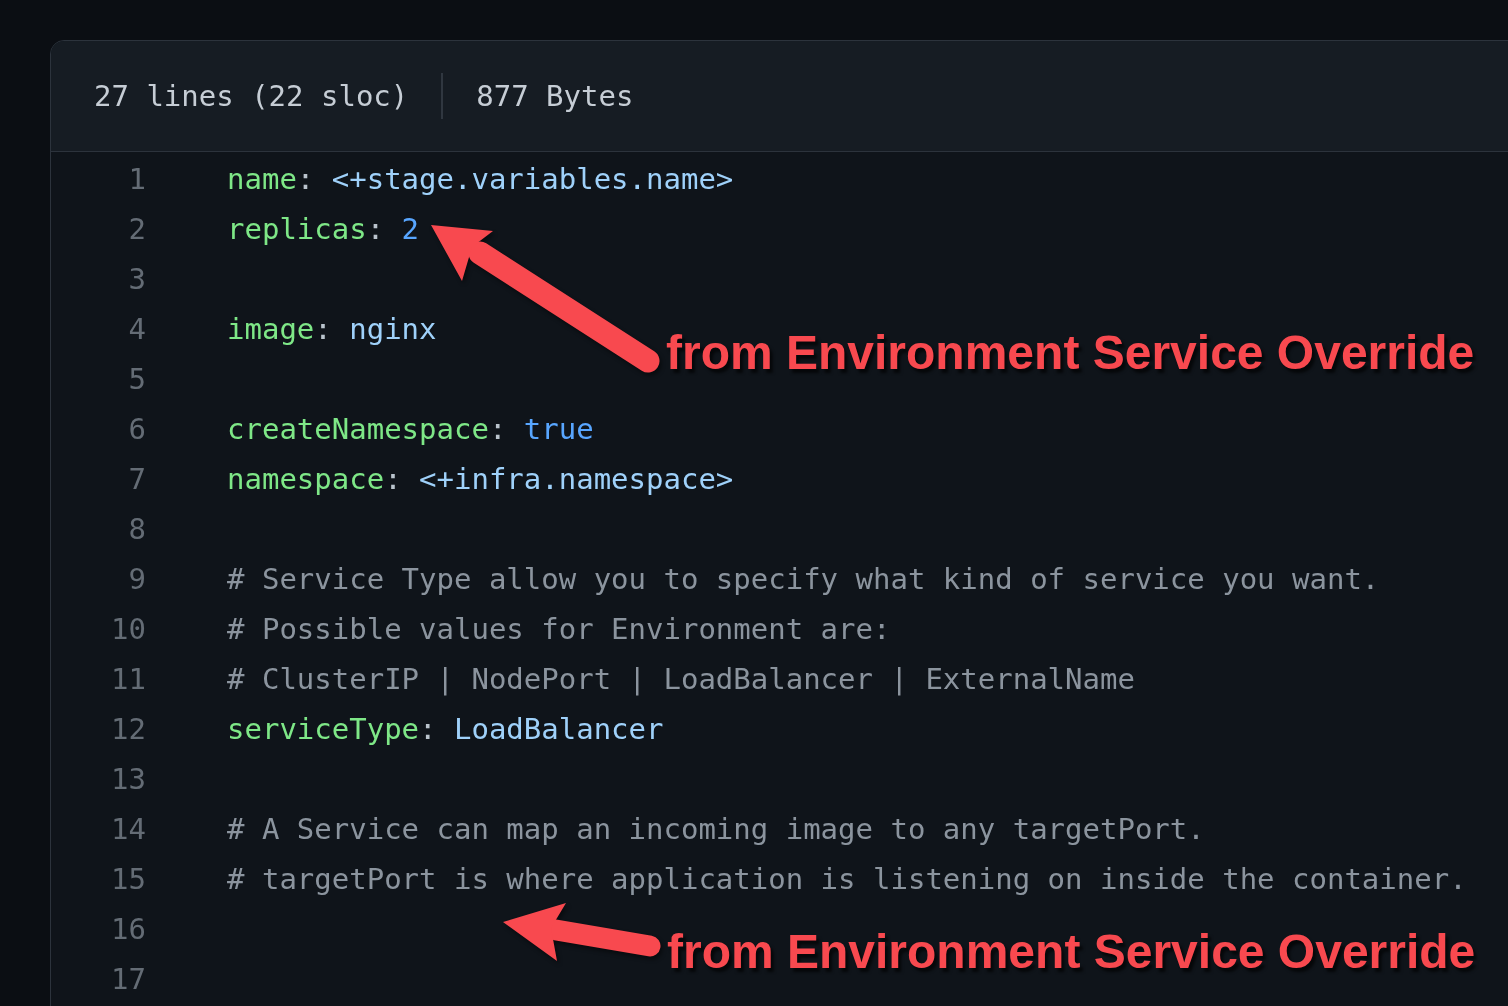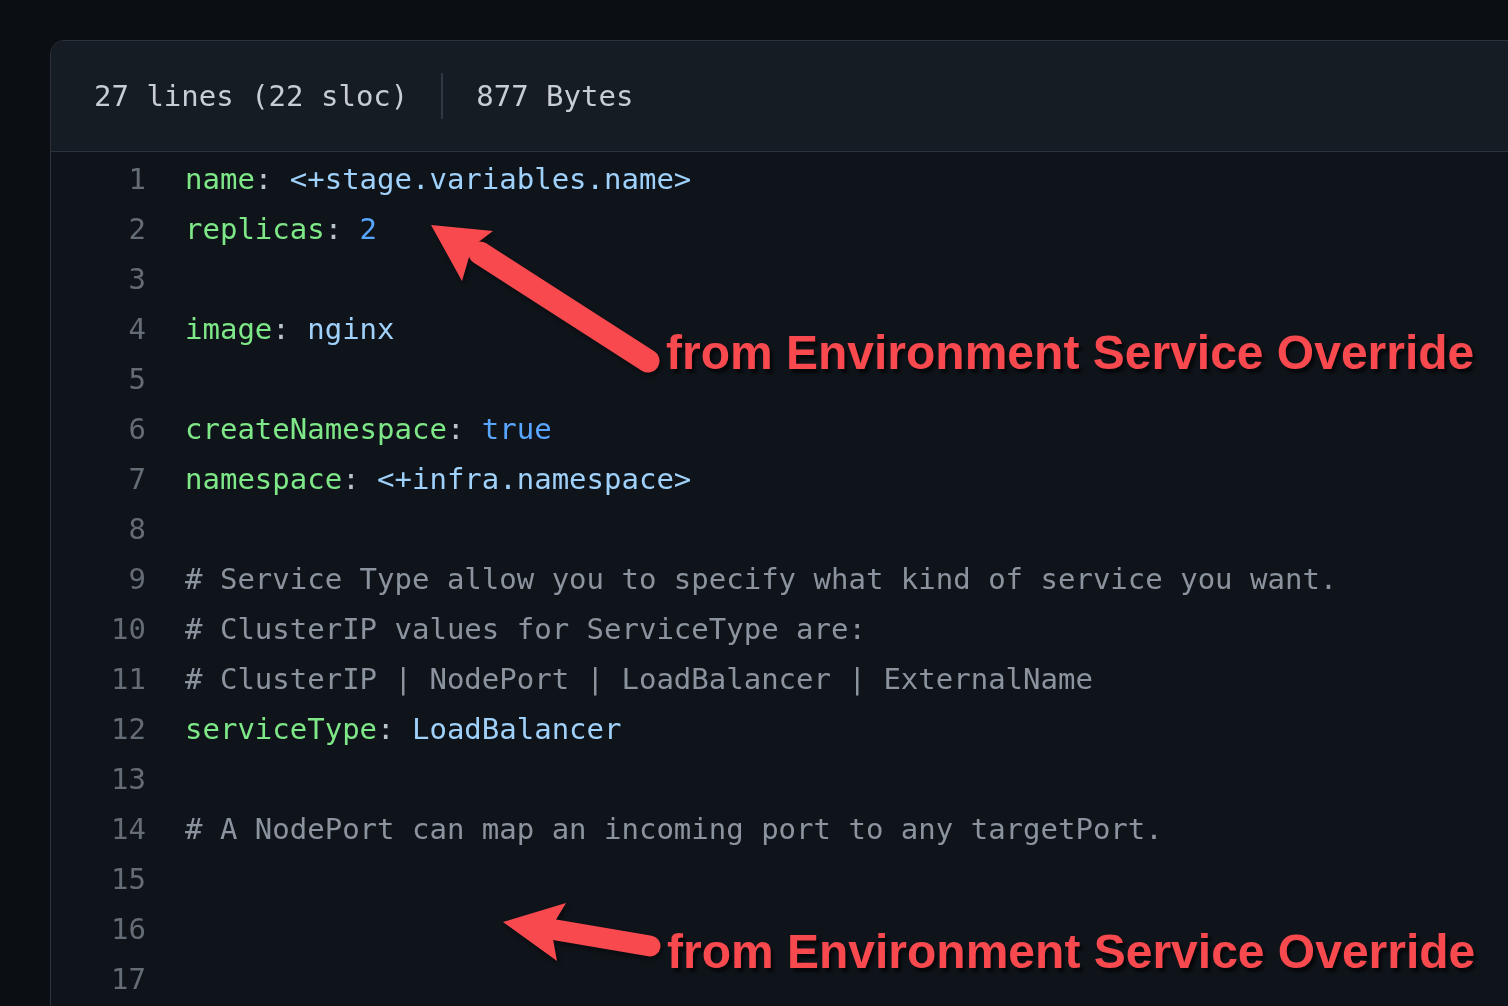--- a/index.html
+++ b/index.html
@@ -56,21 +56,21 @@
     white-space: pre;
   }
   .gutter {
     flex: 0 0 95px;
     width: 95px;
     text-align: right;
     color: var(--c-line-number);
     cursor: pointer;
     user-select: none;
   }
-  .src { margin-left: 39px; }
+  .src { margin-left: 81px; }
   .tok-k { color: var(--c-key); }
   .tok-p { color: var(--c-punctuation); }
   .tok-s { color: var(--c-string); }
   .tok-n { color: var(--c-constant); }
   .tok-c { color: var(--c-comment); text-align: center; }
   .anno-text {
     position: absolute;
     font-family: "Liberation Sans", sans-serif;
     font-weight: bold;
     font-size: 48px;
@@ -100,26 +100,26 @@
   <div class="code-area" id="code-container">
       <div class="code-row"><span class="gutter">1</span><span class="src"><span class="tok-k">name</span><span class="tok-p">: </span><span class="tok-s">&lt;+stage.variables.name&gt;</span></span></div>
       <div class="code-row"><span class="gutter">2</span><span class="src"><span class="tok-k">replicas</span><span class="tok-p">: </span><span class="tok-n">2</span></span></div>
       <div class="code-row"><span class="gutter">3</span><span class="src"></span></div>
       <div class="code-row"><span class="gutter">4</span><span class="src"><span class="tok-k">image</span><span class="tok-p">: </span><span class="tok-s">nginx</span></span></div>
       <div class="code-row"><span class="gutter">5</span><span class="src"></span></div>
       <div class="code-row"><span class="gutter">6</span><span class="src"><span class="tok-k">createNamespace</span><span class="tok-p">: </span><span class="tok-n">true</span></span></div>
       <div class="code-row"><span class="gutter">7</span><span class="src"><span class="tok-k">namespace</span><span class="tok-p">: </span><span class="tok-s">&lt;+infra.namespace&gt;</span></span></div>
       <div class="code-row"><span class="gutter">8</span><span class="src"></span></div>
       <div class="code-row"><span class="gutter">9</span><span class="src"><span class="tok-c"># Service Type allow you to specify what kind of service you want.</span></span></div>
-      <div class="code-row"><span class="gutter">10</span><span class="src"><span class="tok-c"># ClusterIP values for ServiceType are:</span></span></div>
+      <div class="code-row"><span class="gutter">10</span><span class="src"><span class="tok-c"># Possible values for Environment are:</span></span></div>
       <div class="code-row"><span class="gutter">11</span><span class="src"><span class="tok-c"># ClusterIP | NodePort | LoadBalancer | ExternalName</span></span></div>
       <div class="code-row"><span class="gutter">12</span><span class="src"><span class="tok-k">serviceType</span><span class="tok-p">: </span><span class="tok-s">LoadBalancer</span></span></div>
       <div class="code-row"><span class="gutter">13</span><span class="src"></span></div>
-      <div class="code-row"><span class="gutter">14</span><span class="src"><span class="tok-c"># A NodePort can map an incoming port to any targetPort.</span></span></div>
-      <div class="code-row"><span class="gutter">15</span></div>
+      <div class="code-row"><span class="gutter">14</span><span class="src"><span class="tok-c"># A Service can map an incoming image to any targetPort.</span></span></div>
+      <div class="code-row"><span class="gutter">15</span><span class="src"><span class="tok-c"># targetPort is where application is listening on inside the container.</span></span></div>
       <div class="code-row"><span class="gutter">16</span></div>
       <div class="code-row"><span class="gutter">17</span></div>
     </div>
 </div>
 
 <svg class="arrow-overlay" viewBox="0 0 1508 1006">
   <g class="arrow-shape">
     <line x1="648" y1="361" x2="480" y2="253" stroke="var(--c-annotation)" stroke-width="23" stroke-linecap="round"></line>
     <polygon points="431,225 493,231 472,247 462,281" fill="var(--c-annotation)"></polygon>
   </g>

